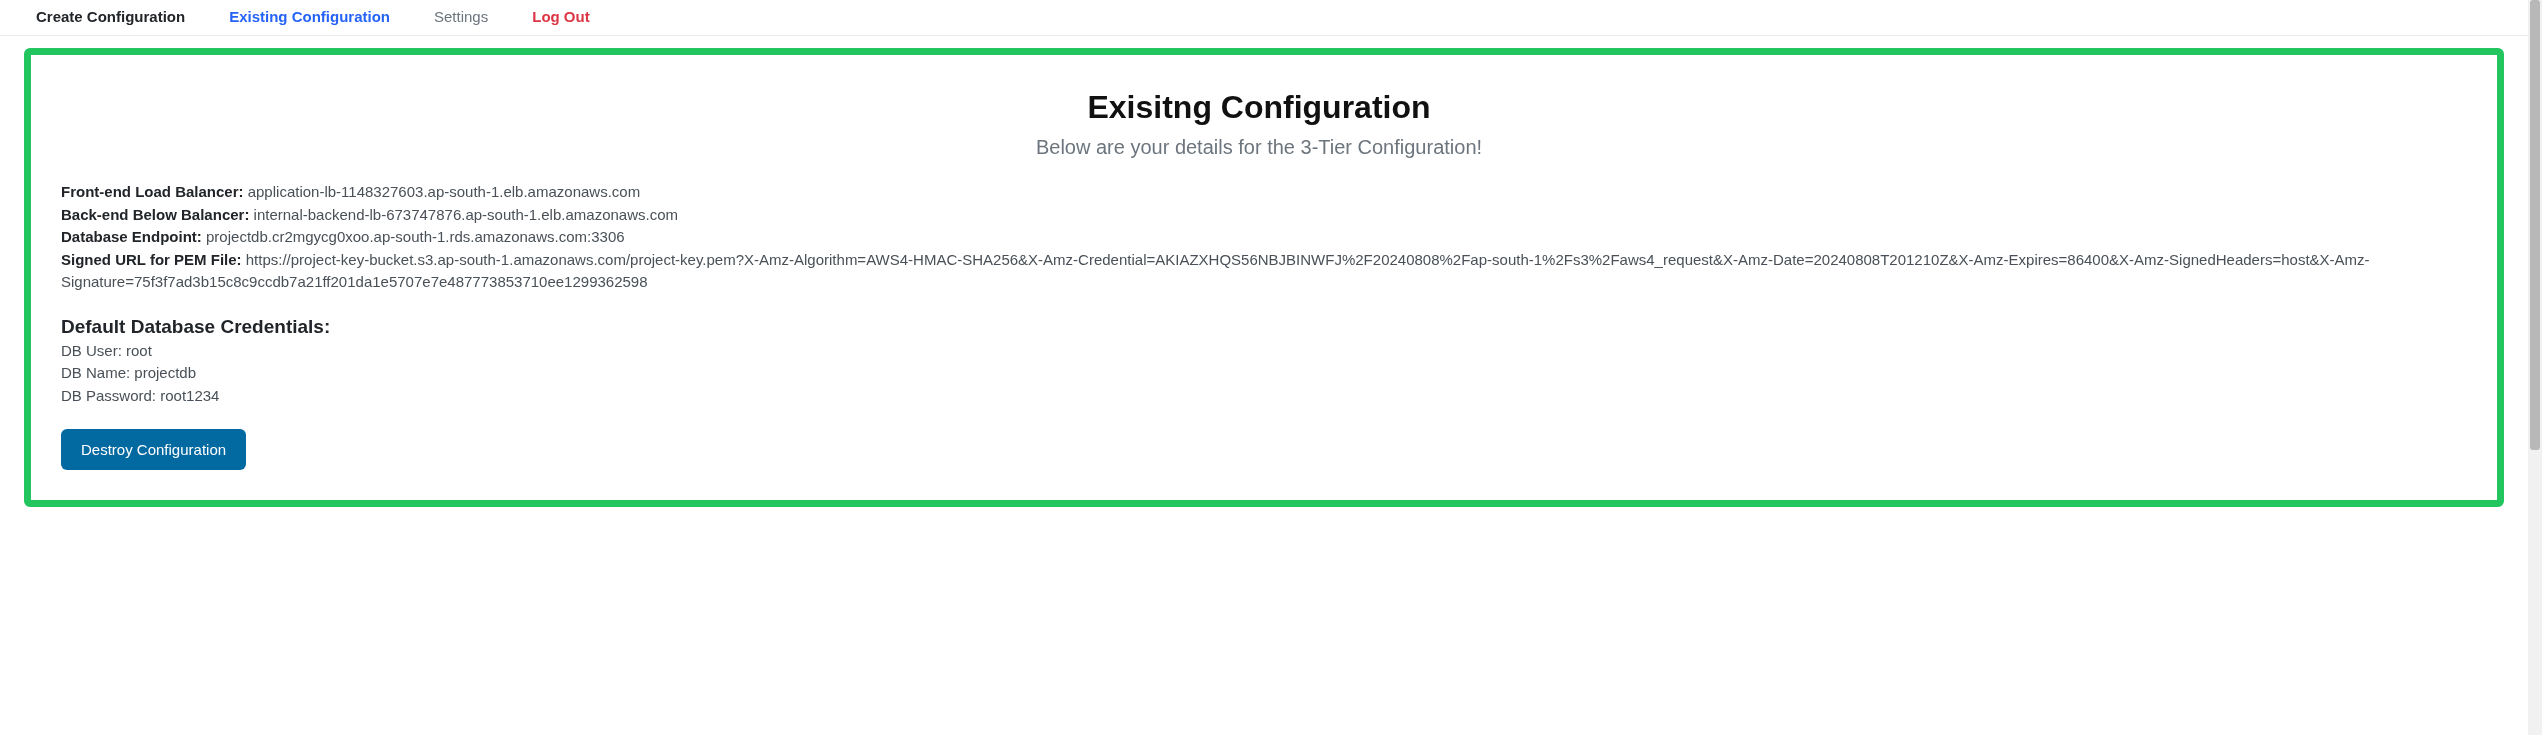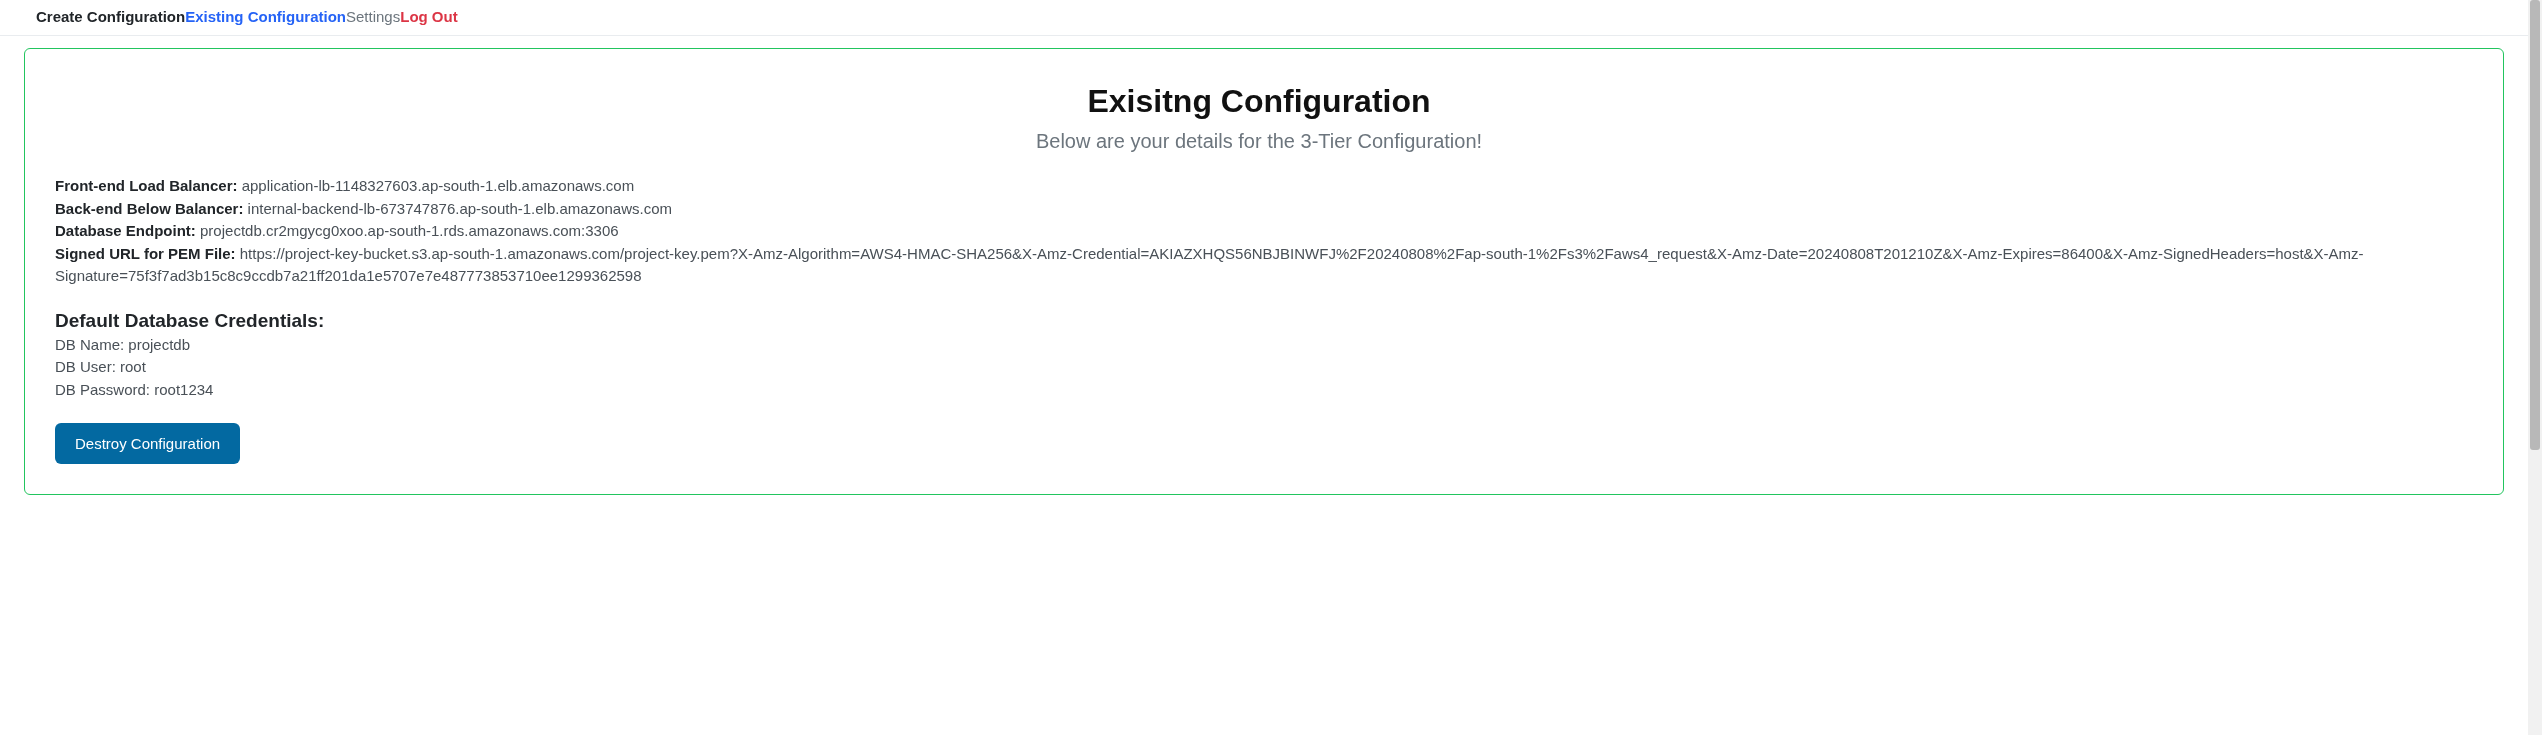--- a/index.html
+++ b/index.html
@@ -13,20 +13,21 @@
       color: #212529;
     }
     .outer-wrap {
       display: flex;
     }
     .main-area {
       flex: 1;
     }
     .nav-bar {
       display: flex;
+      gap: 44px;
       padding: 8px 36px 10px 36px;
       border-bottom: 1px solid #e9ecef;
       align-items: center;
     }
     .nav-link {
       font-size: 15px;
       font-weight: 500;
       cursor: pointer;
       color: #6c757d;
     }
@@ -37,21 +38,21 @@
     .nav-link.existing {
       color: #2563f6;
       font-weight: 700;
     }
     .nav-link.logout {
       color: #dc3545;
       font-weight: 600;
     }
     .content-card {
       margin: 12px 24px 20px 24px;
-      border: 1px solid #22c55e;
+      border: 7px solid #22c55e;
       border-radius: 6px;
       padding: 24px 40px 30px 30px;
     }
     .page-title {
       font-size: 32px;
       font-weight: 700;
       text-align: center;
       color: #111111;
       margin: 10px 0 10px 0;
     }
@@ -145,22 +146,22 @@
         <span>projectdb.cr2mgycg0xoo.ap-south-1.rds.amazonaws.com:3306</span>
       </div>
 
       <div class="detail-row">
         <span class="detail-label">Signed URL for PEM File:</span>
         <span>https://project-key-bucket.s3.ap-south-1.amazonaws.com/project-key.pem?X-Amz-Algorithm=AWS4-HMAC-SHA256&amp;X-Amz-Credential=AKIAZXHQS56NBJBINWFJ%2F20240808%2Fap-south-1%2Fs3%2Faws4_request&amp;X-Amz-Date=20240808T201210Z&amp;X-Amz-Expires=86400&amp;X-Amz-SignedHeaders=host&amp;X-Amz-Signature=75f3f7ad3b15c8c9ccdb7a21ff201da1e5707e7e487773853710ee1299362598</span>
       </div>
 
       <div class="section-gap">
         <p class="cred-title">Default Database Credentials:</p>
+        <p class="cred-line">DB User: root</p>
         <p class="cred-line">DB Name: projectdb</p>
-        <p class="cred-line">DB User: root</p>
         <p class="cred-line">DB Password: root1234</p>
       </div>
 
       <button class="destroy-btn">Destroy Configuration</button>
     </div>
 
   </div>
 
   <div class="scrollbar-side">
     <div class="scrollbar-thumb"></div>

